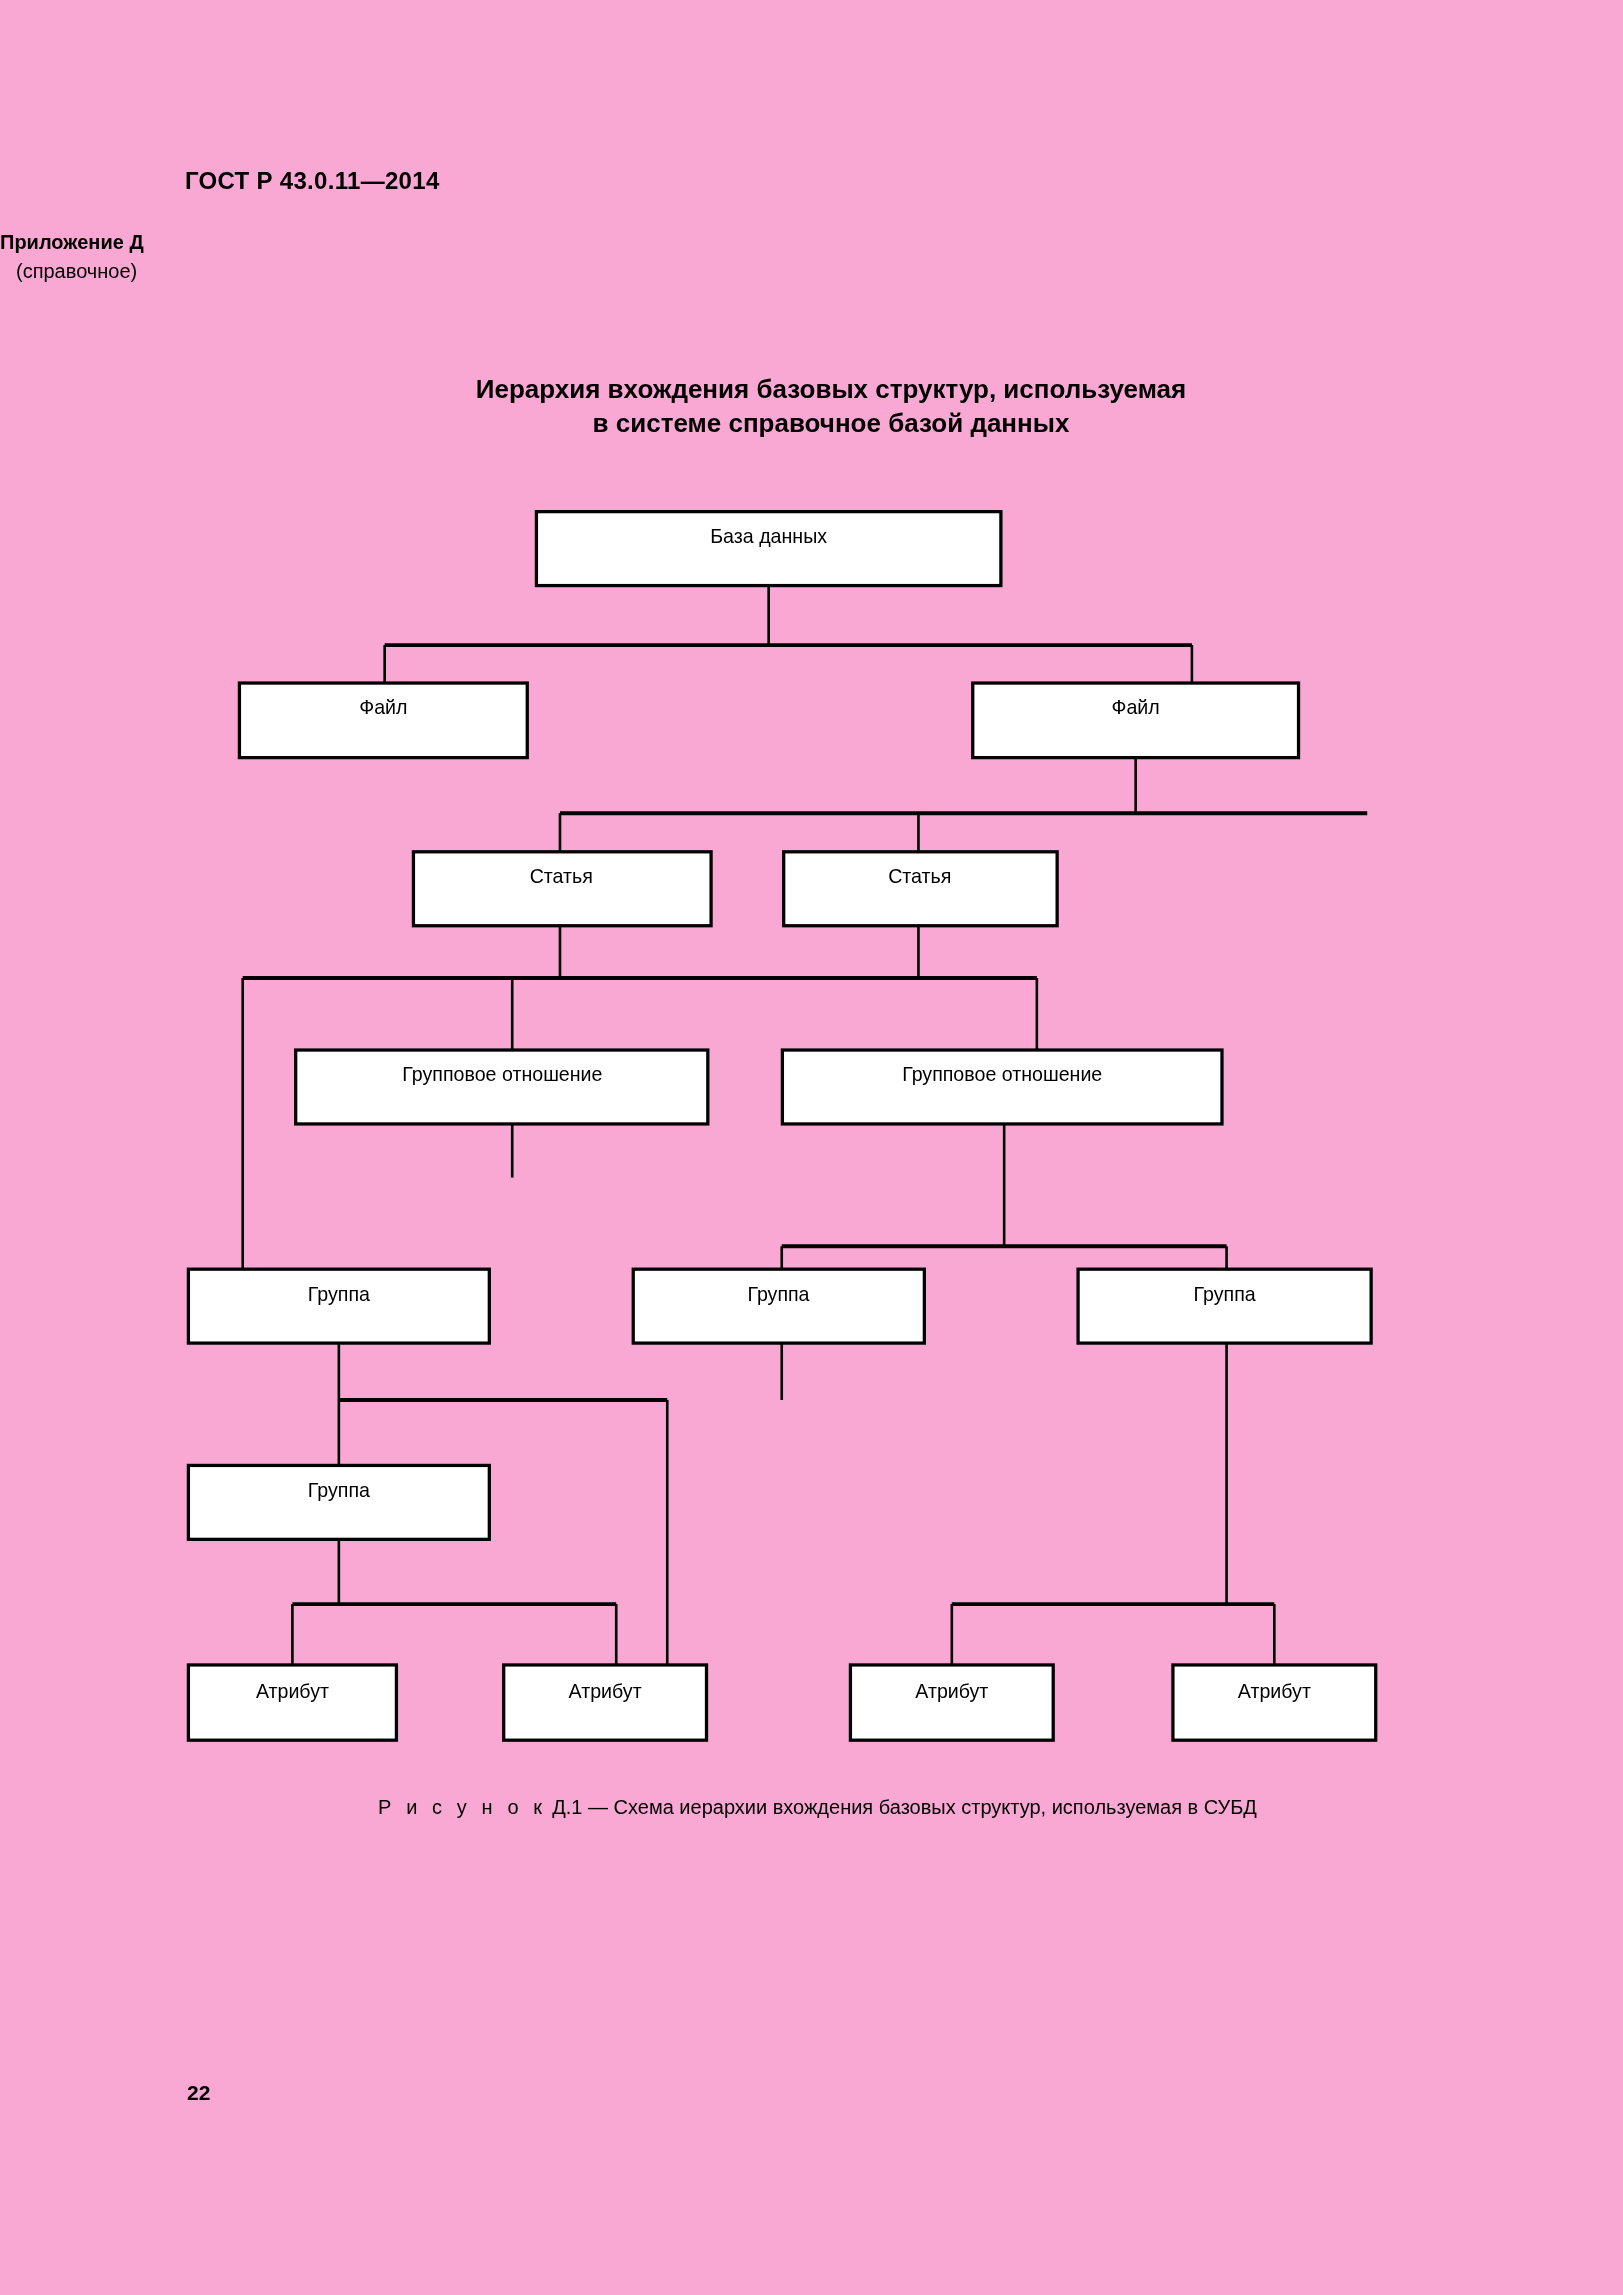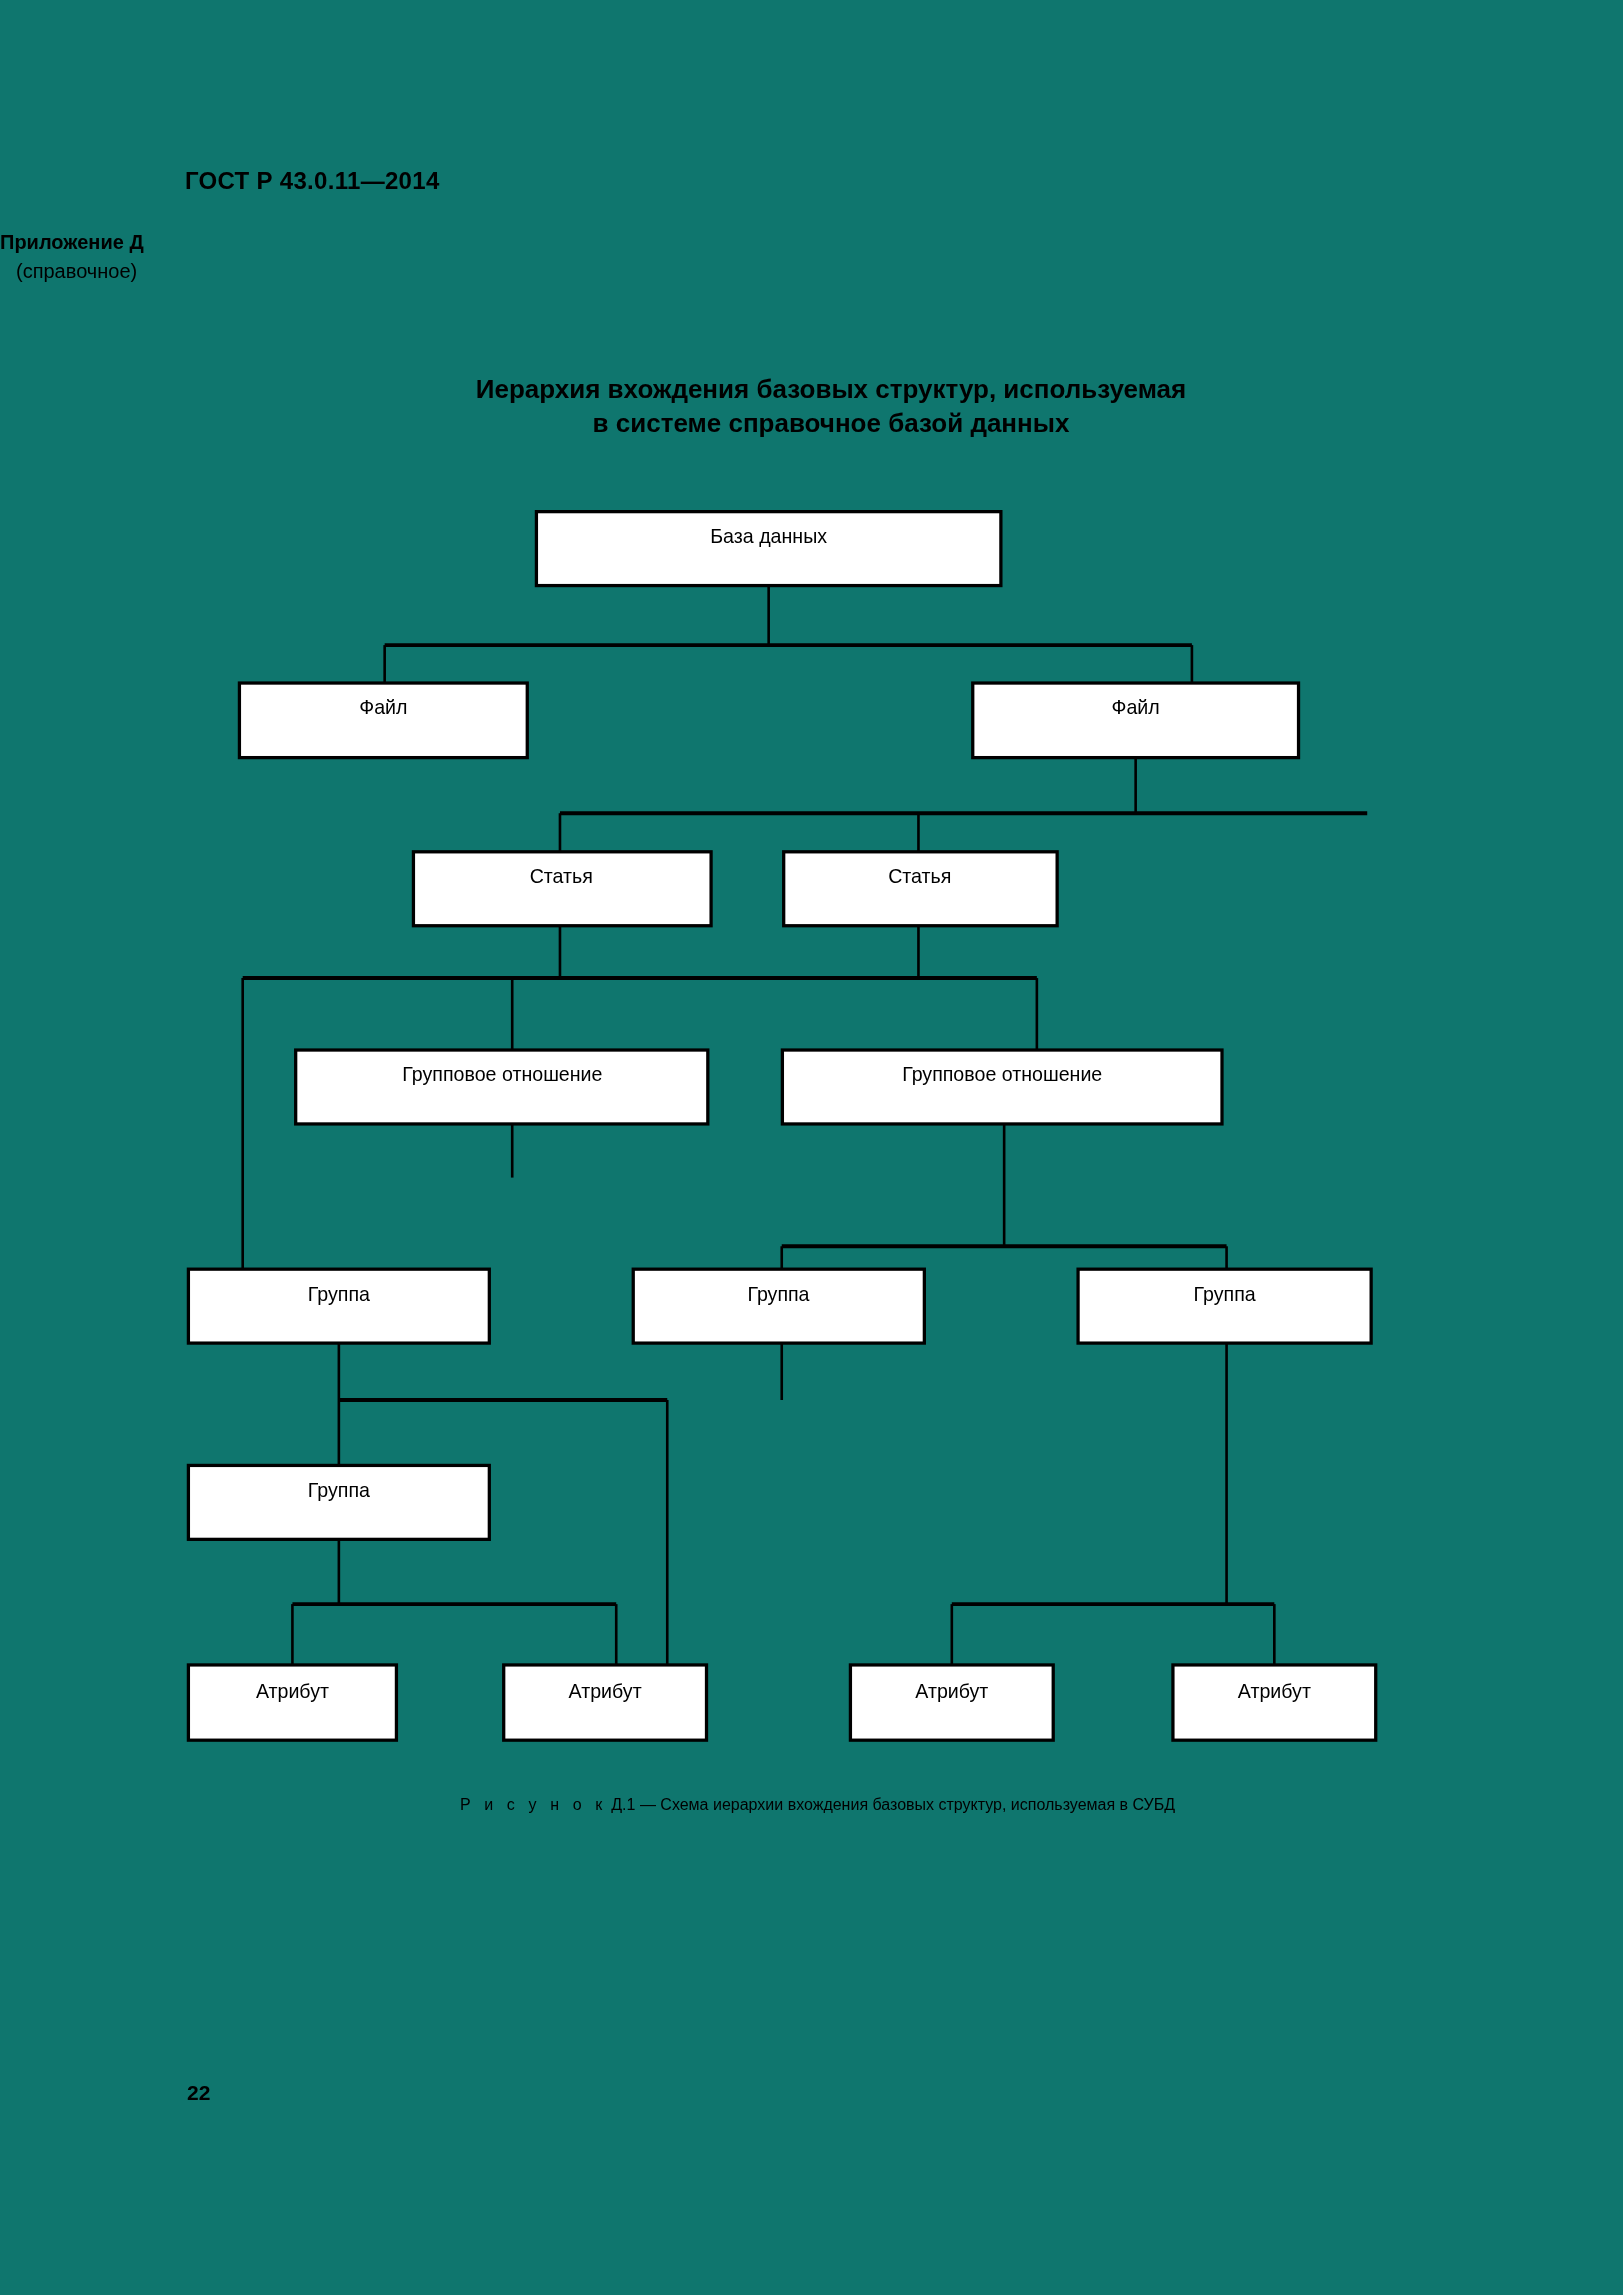--- a/index.html
+++ b/index.html
@@ -11,21 +11,21 @@
     width: 1623px;
     height: 2295px;
     position: relative;
     font-family: "Liberation Sans", sans-serif;
     color: #000000;
     overflow: hidden;
   }
   .page {
     position: absolute;
     inset: 0;
-    background: #0f766e;
+    background: #f9a8d4;
   }
   .std-header {
     position: absolute;
     left: 185px;
     top: 167px;
     font-size: 24px;
     font-weight: bold;
     letter-spacing: 0.3px;
     white-space: nowrap;
   }
@@ -59,21 +59,21 @@
     width: 1623px;
     height: 2295px;
     pointer-events: none;
   }
   .fig-caption {
     position: absolute;
     left: 196px;
     width: 1243px;
     top: 1796px;
     text-align: center;
-    font-size: 16px;
+    font-size: 20px;
     white-space: nowrap;
   }
   .fig-caption .sp {
     letter-spacing: 4.6px;
   }
   .page-number {
     position: absolute;
     left: 187px;
     top: 2081px;
     font-size: 21px;

